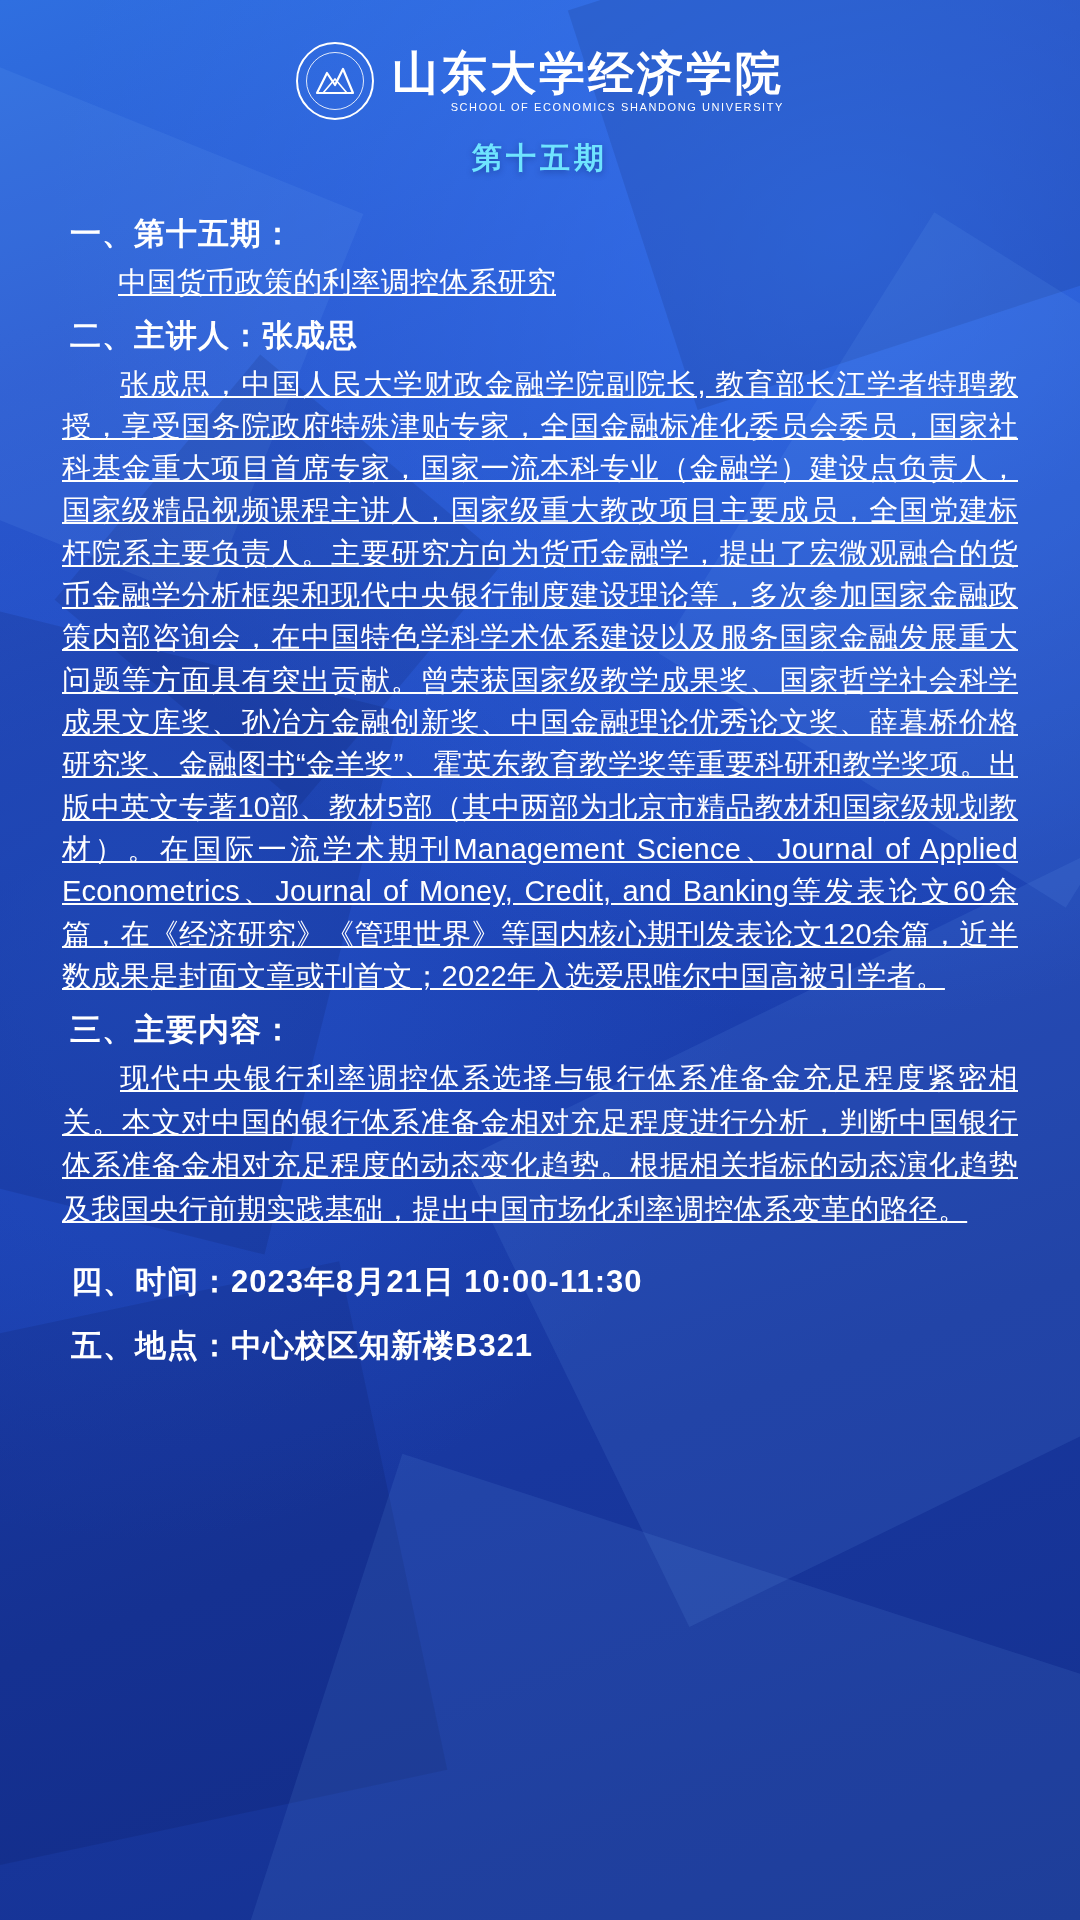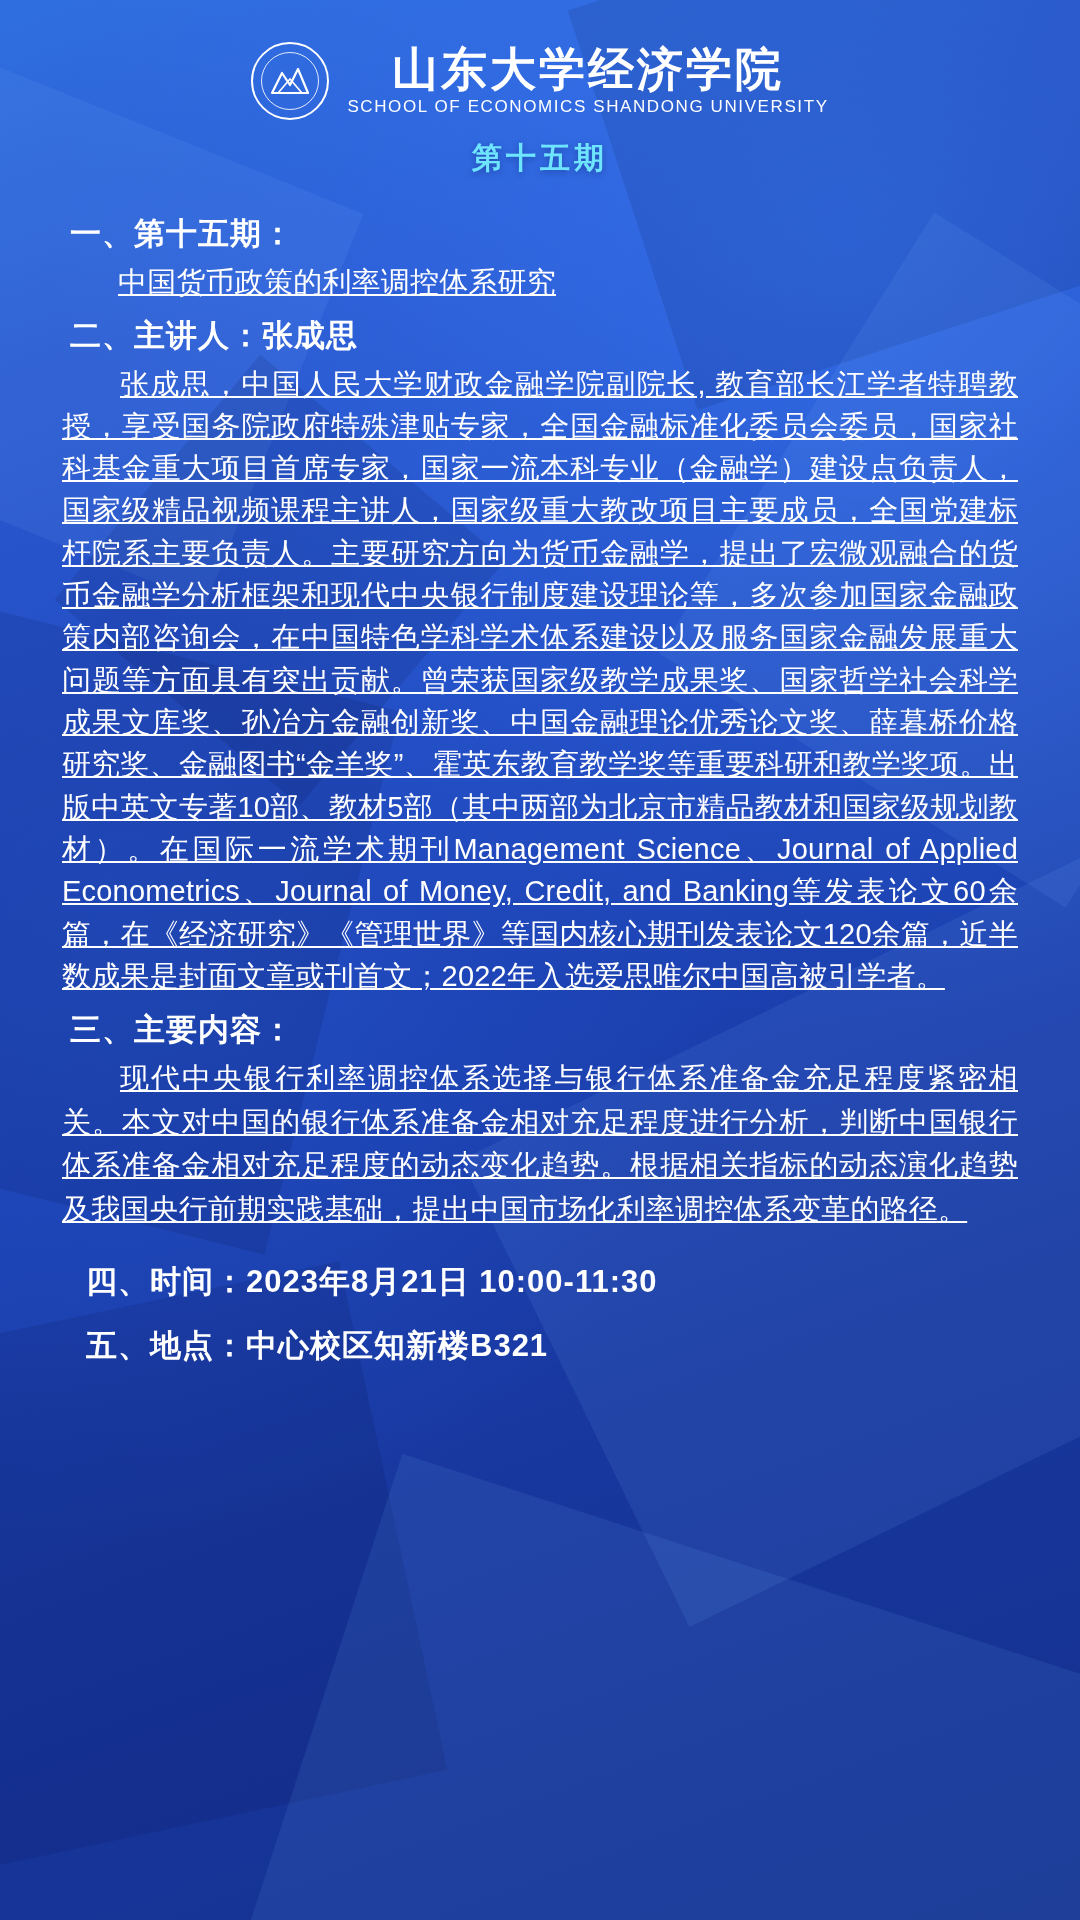--- a/index.html
+++ b/index.html
@@ -67,32 +67,32 @@
   }
   .crest::before {
     content: "";
     position: absolute;
     width: 56px;
     height: 56px;
     border-radius: 50%;
     border: 1px solid rgba(255,255,255,0.85);
   }
   .crest svg { position: relative; z-index: 2; }
-  .logo-text { display: flex; flex-direction: column; align-items: center; }
+  .logo-text { display: flex; flex-direction: column; align-items: flex-end; }
   .logo-cn {
     font-family: "Liberation Serif", "DejaVu Serif", serif;
     font-size: 46px;
     font-weight: 700;
     color: #ffffff;
     letter-spacing: 3px;
     line-height: 1.08;
     white-space: nowrap;
   }
   .logo-en {
-    font-size: 17px;
+    font-size: 11px;
     color: #ffffff;
     letter-spacing: 1.6px;
     margin-top: 3px;
     white-space: nowrap;
   }
 
   
   .main-title {
     margin-top: 34px;
     text-align: center;
@@ -152,21 +152,21 @@
     font-size: 29px;
     line-height: 1.5;
     text-align: justify;
     text-justify: inter-ideograph;
   }
   .info-line {
     font-size: 31px;
     font-weight: 700;
     color: #ffffff;
     letter-spacing: 1px;
-    margin: 22px 0 0 24px;
+    margin: 22px 0 0 9px;
   }
   .info-line.first { margin-top: 30px; }
   .sec-head.spaced { margin-top: 12px; }
 </style>
 </head>
 <body>
 
 <div class="poster">
 
   <div class="facets">

